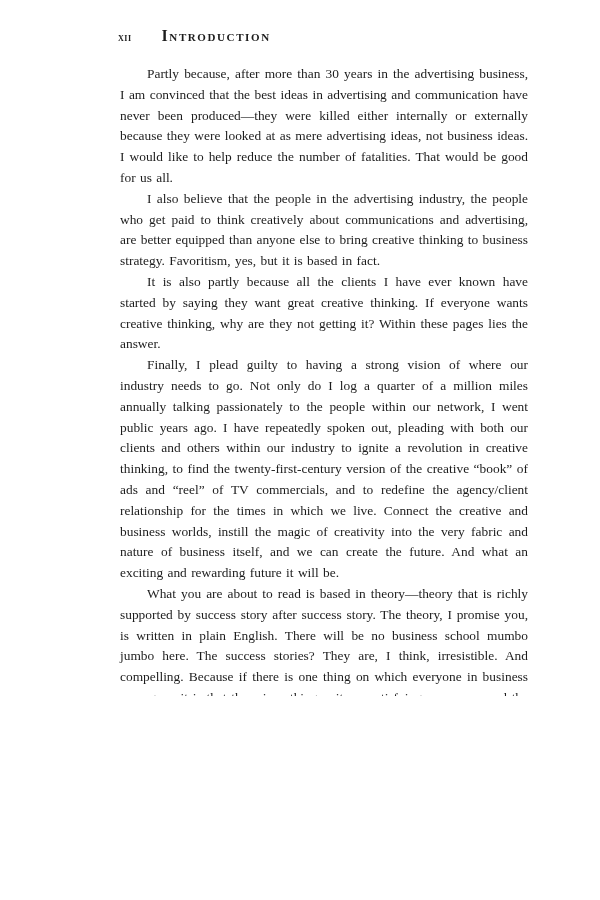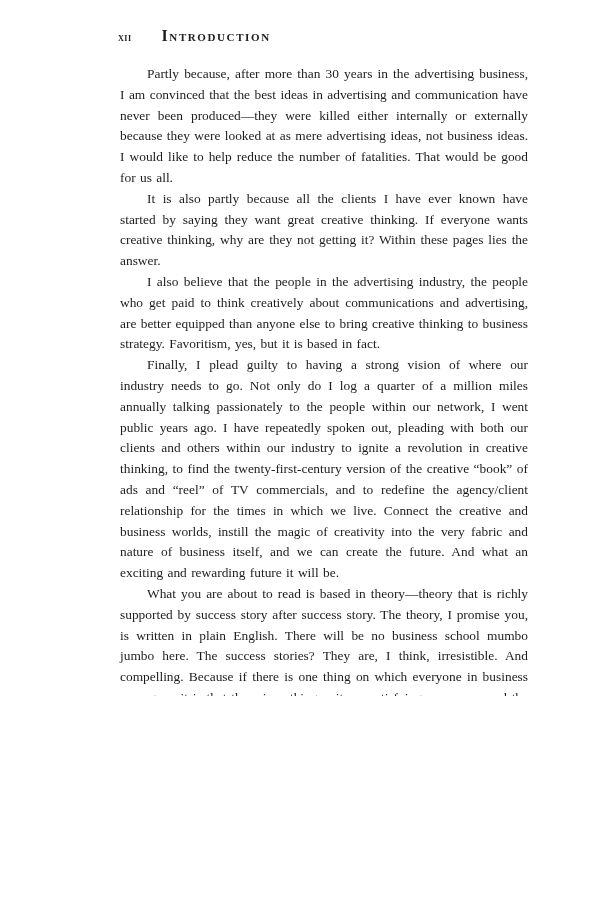--- a/index.html
+++ b/index.html
@@ -56,19 +56,19 @@
 
 <div class="page">
 
   <div class="page-header">
     <span class="folio">xii</span>
     <span class="running-head">Introduction</span>
   </div>
 
   <div class="text-block">
     <p>Partly because, after more than 30 years in the advertising business, I am convinced that the best ideas in advertising and communication have never been produced—they were killed either internally or externally because they were looked at as mere advertising ideas, not business ideas. I would like to help reduce the number of fatalities. That would be good for us all.</p>
+    <p>I also believe that the people in the advertising industry, the people who get paid to think creatively about communications and advertising, are better equipped than anyone else to bring creative thinking to business strategy. Favoritism, yes, but it is based in fact.</p>
     <p>It is also partly because all the clients I have ever known have started by saying they want great creative thinking. If everyone wants creative thinking, why are they not getting it? Within these pages lies the answer.</p>
-    <p>I also believe that the people in the advertising industry, the people who get paid to think creatively about communications and advertising, are better equipped than anyone else to bring creative thinking to business strategy. Favoritism, yes, but it is based in fact.</p>
     <p>Finally, I plead guilty to having a strong vision of where our industry needs to go. Not only do I log a quarter of a million miles annually talking passionately to the people within our network, I went public years ago. I have repeatedly spoken out, pleading with both our clients and others within our industry to ignite a revolution in creative thinking, to find the twenty-first-century version of the creative “book” of ads and “reel” of TV commercials, and to redefine the agency/client relationship for the times in which we live. Connect the creative and business worlds, instill the magic of creativity into the very fabric and nature of business itself, and we can create the future. And what an exciting and rewarding future it will be.</p>
     <p>What you are about to read is based in theory—theory that is richly supported by success story after success story. The theory, I promise you, is written in plain English. There will be no business school mumbo jumbo here. The success stories? They are, I think, irresistible. And compelling. Because if there is one thing on which everyone in business can agree, it is that there is nothing quite as satisfying as success and the wonder of creating it.</p>
   </div>
 
 </div>
 
 </body></html>

